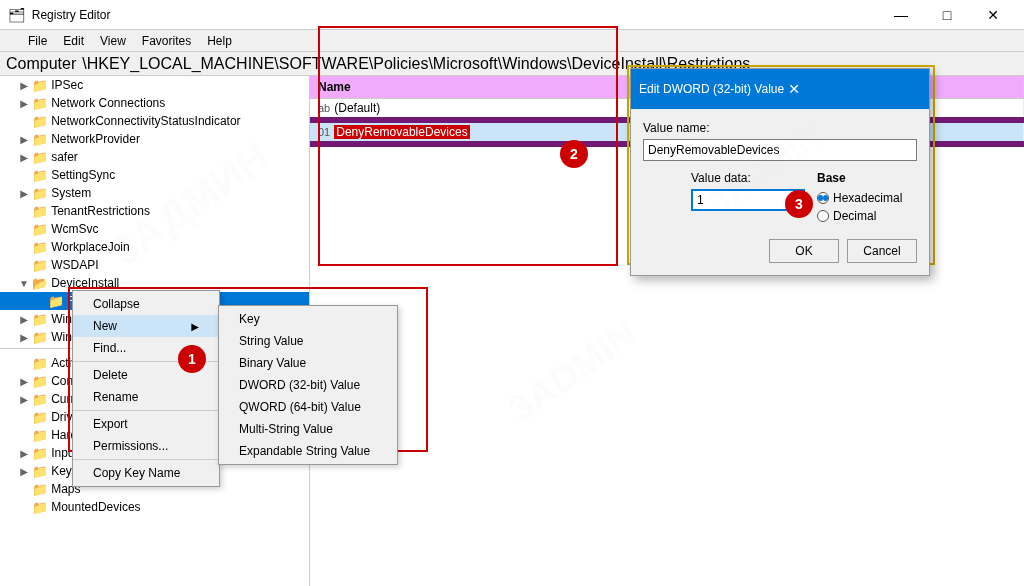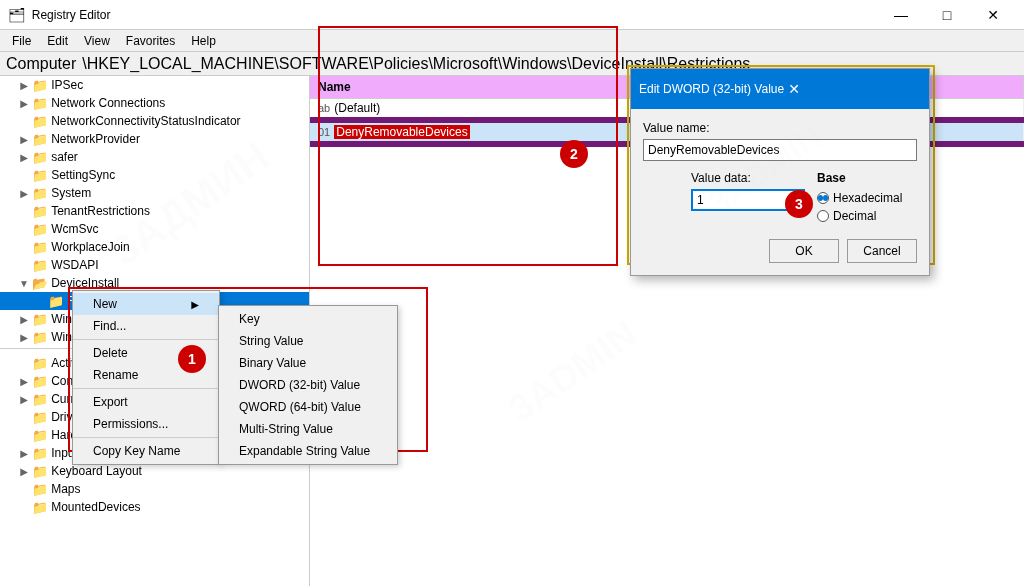--- a/index.html
+++ b/index.html
@@ -23,21 +23,21 @@
       cursor: pointer; font-size: 14px; display: flex; align-items: center; justify-content: center;
     }
 
     
     .menu-bar {
       background: #f0f0f0;
       border-bottom: 1px solid #ccc;
       display: flex;
       align-items: center;
       height: 22px;
-      padding: 0 4px;
+      padding: 0 20px;
     }
     .menu-item {
       padding: 2px 8px;
       cursor: pointer;
       font-size: 12px;
     }
 
     
     .address-bar {
       background: #f0f0f0;
@@ -443,20 +443,21 @@
         <div class="context-menu-item" style="background:#cc0000; color:white;">DWORD (32-bit) Value</div>
         <div class="context-menu-item">QWORD (64-bit) Value</div>
         <div class="context-menu-item">Multi-String Value</div>
         <div class="context-menu-item">Expandable String Value</div>
       </div>
     </div>
   </div>
 </div>
 
 <div class="context-menu" style="left:72px; top:290px; width:148px;">
+  <div class="context-menu-item">Collapse</div>
   <div class="context-menu-item active" style="display:flex;justify-content:space-between;">
     <span>New</span>
     <span class="submenu-arrow">▶</span>
   </div>
   <div class="context-menu-item">Find...</div>
   <div class="context-menu-separator"></div>
   <div class="context-menu-item">Delete</div>
   <div class="context-menu-item">Rename</div>
   <div class="context-menu-separator"></div>
   <div class="context-menu-item">Export</div>

